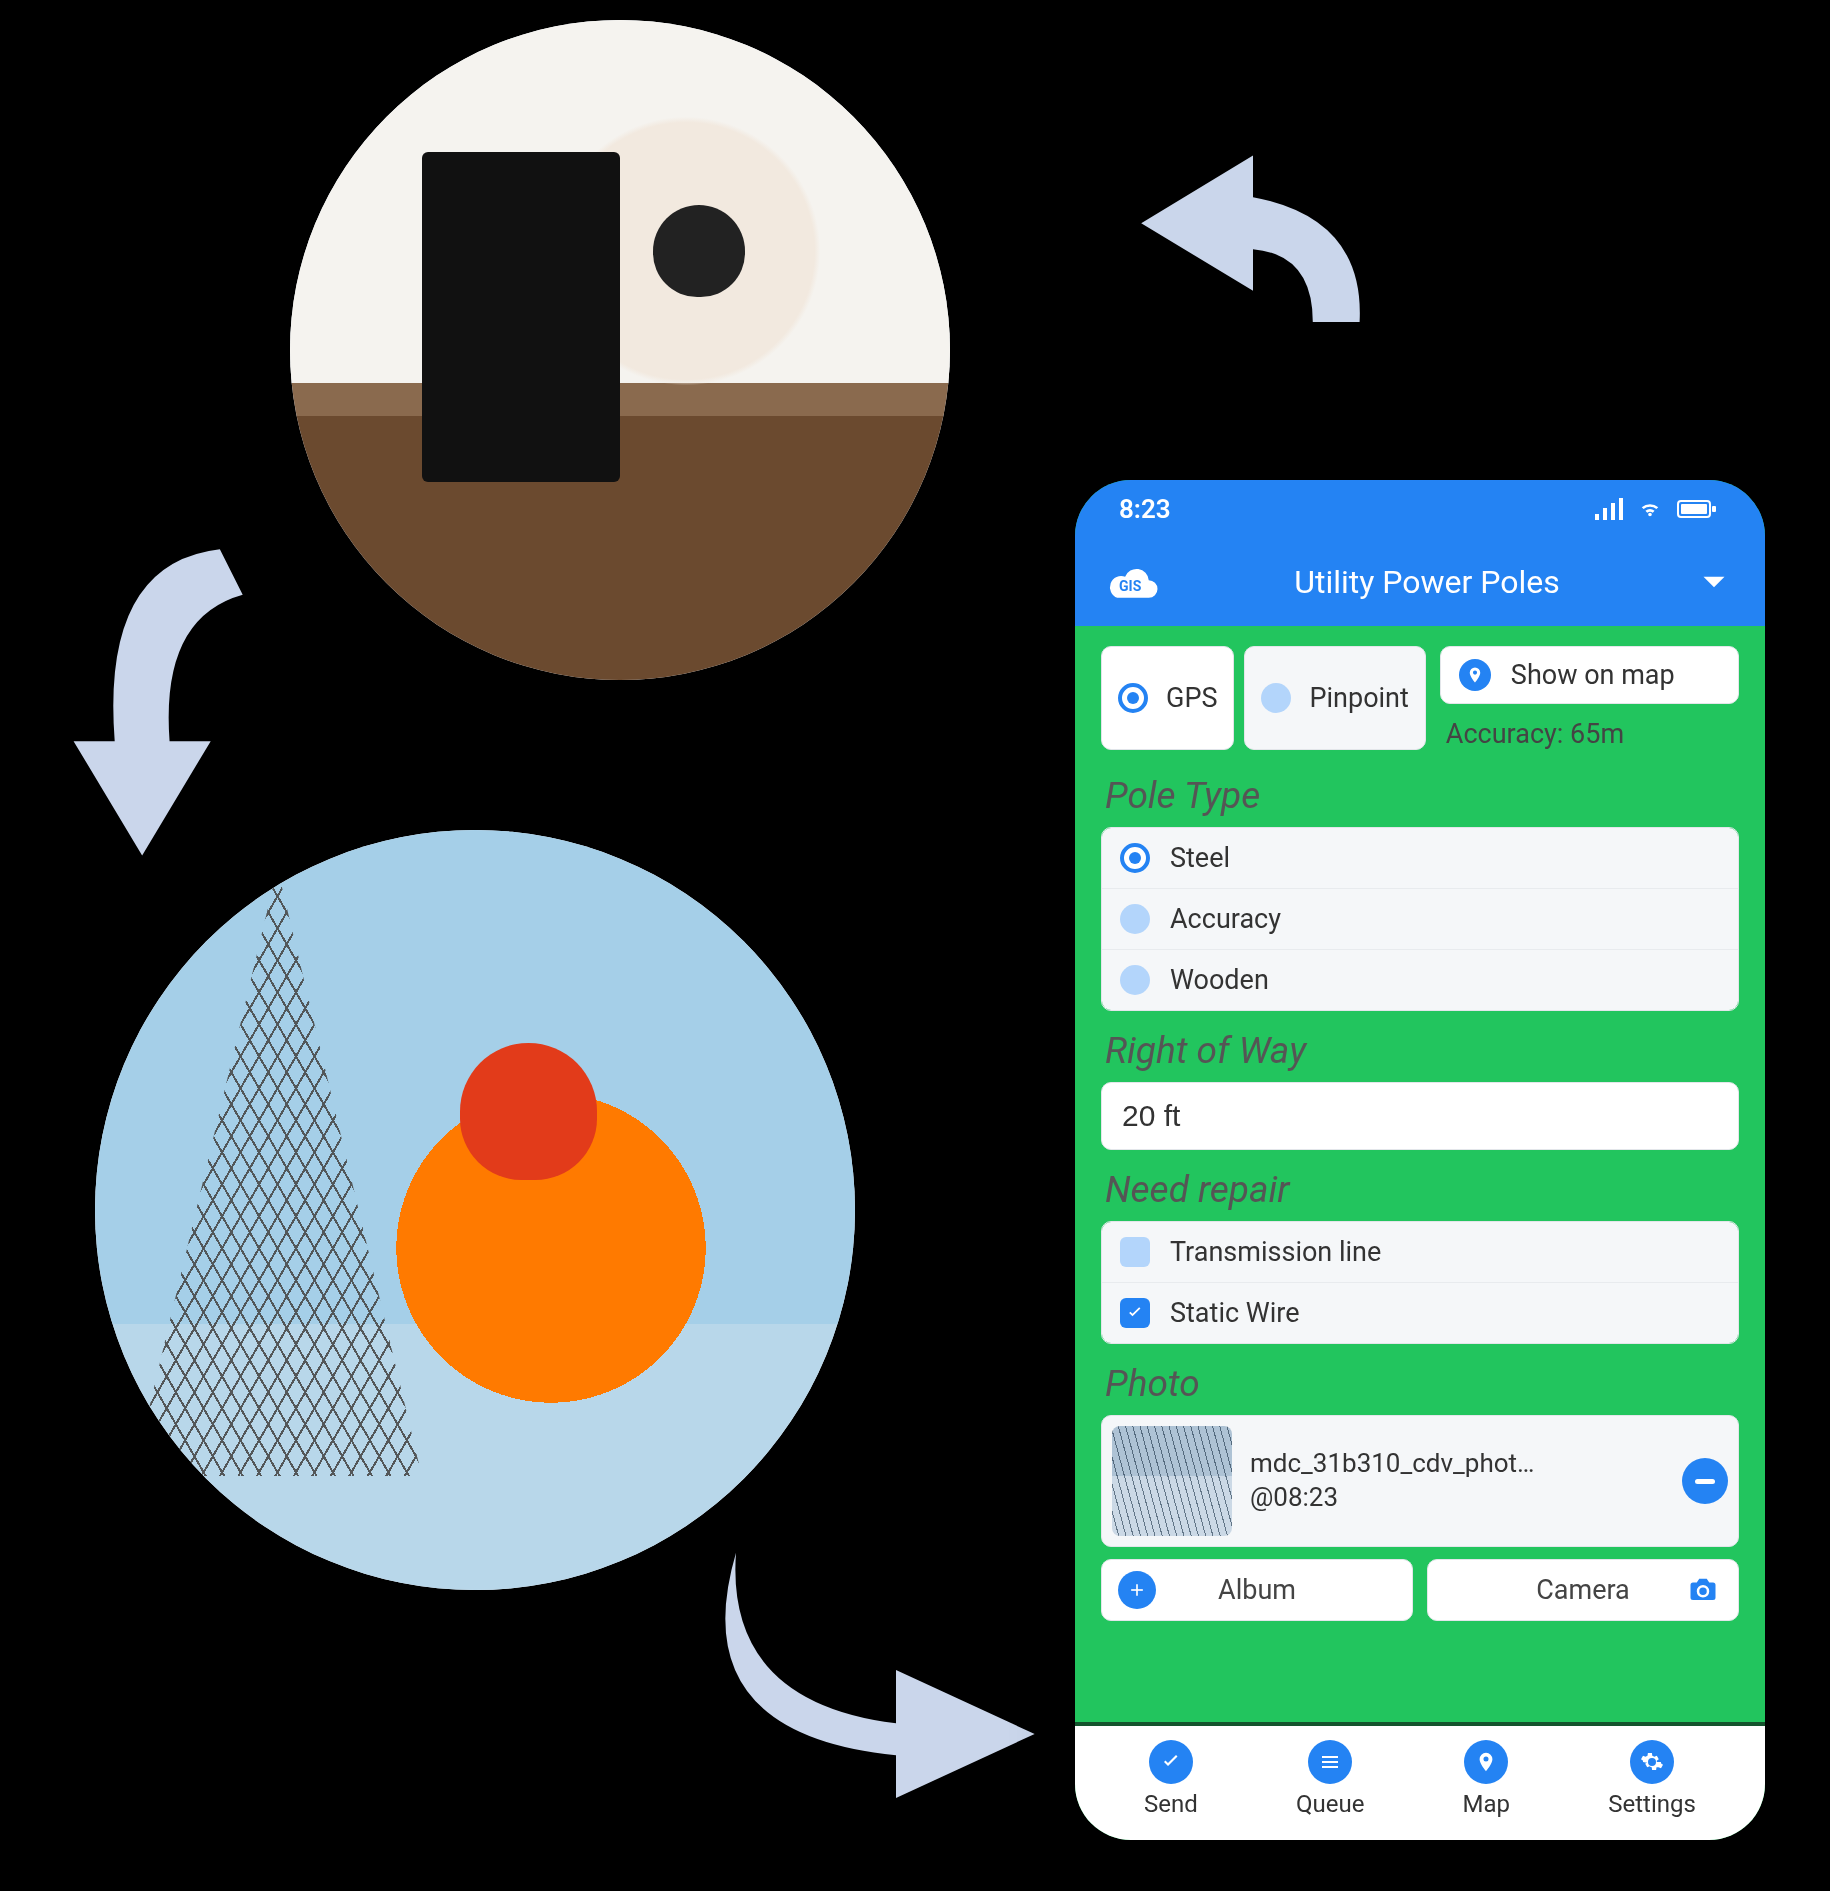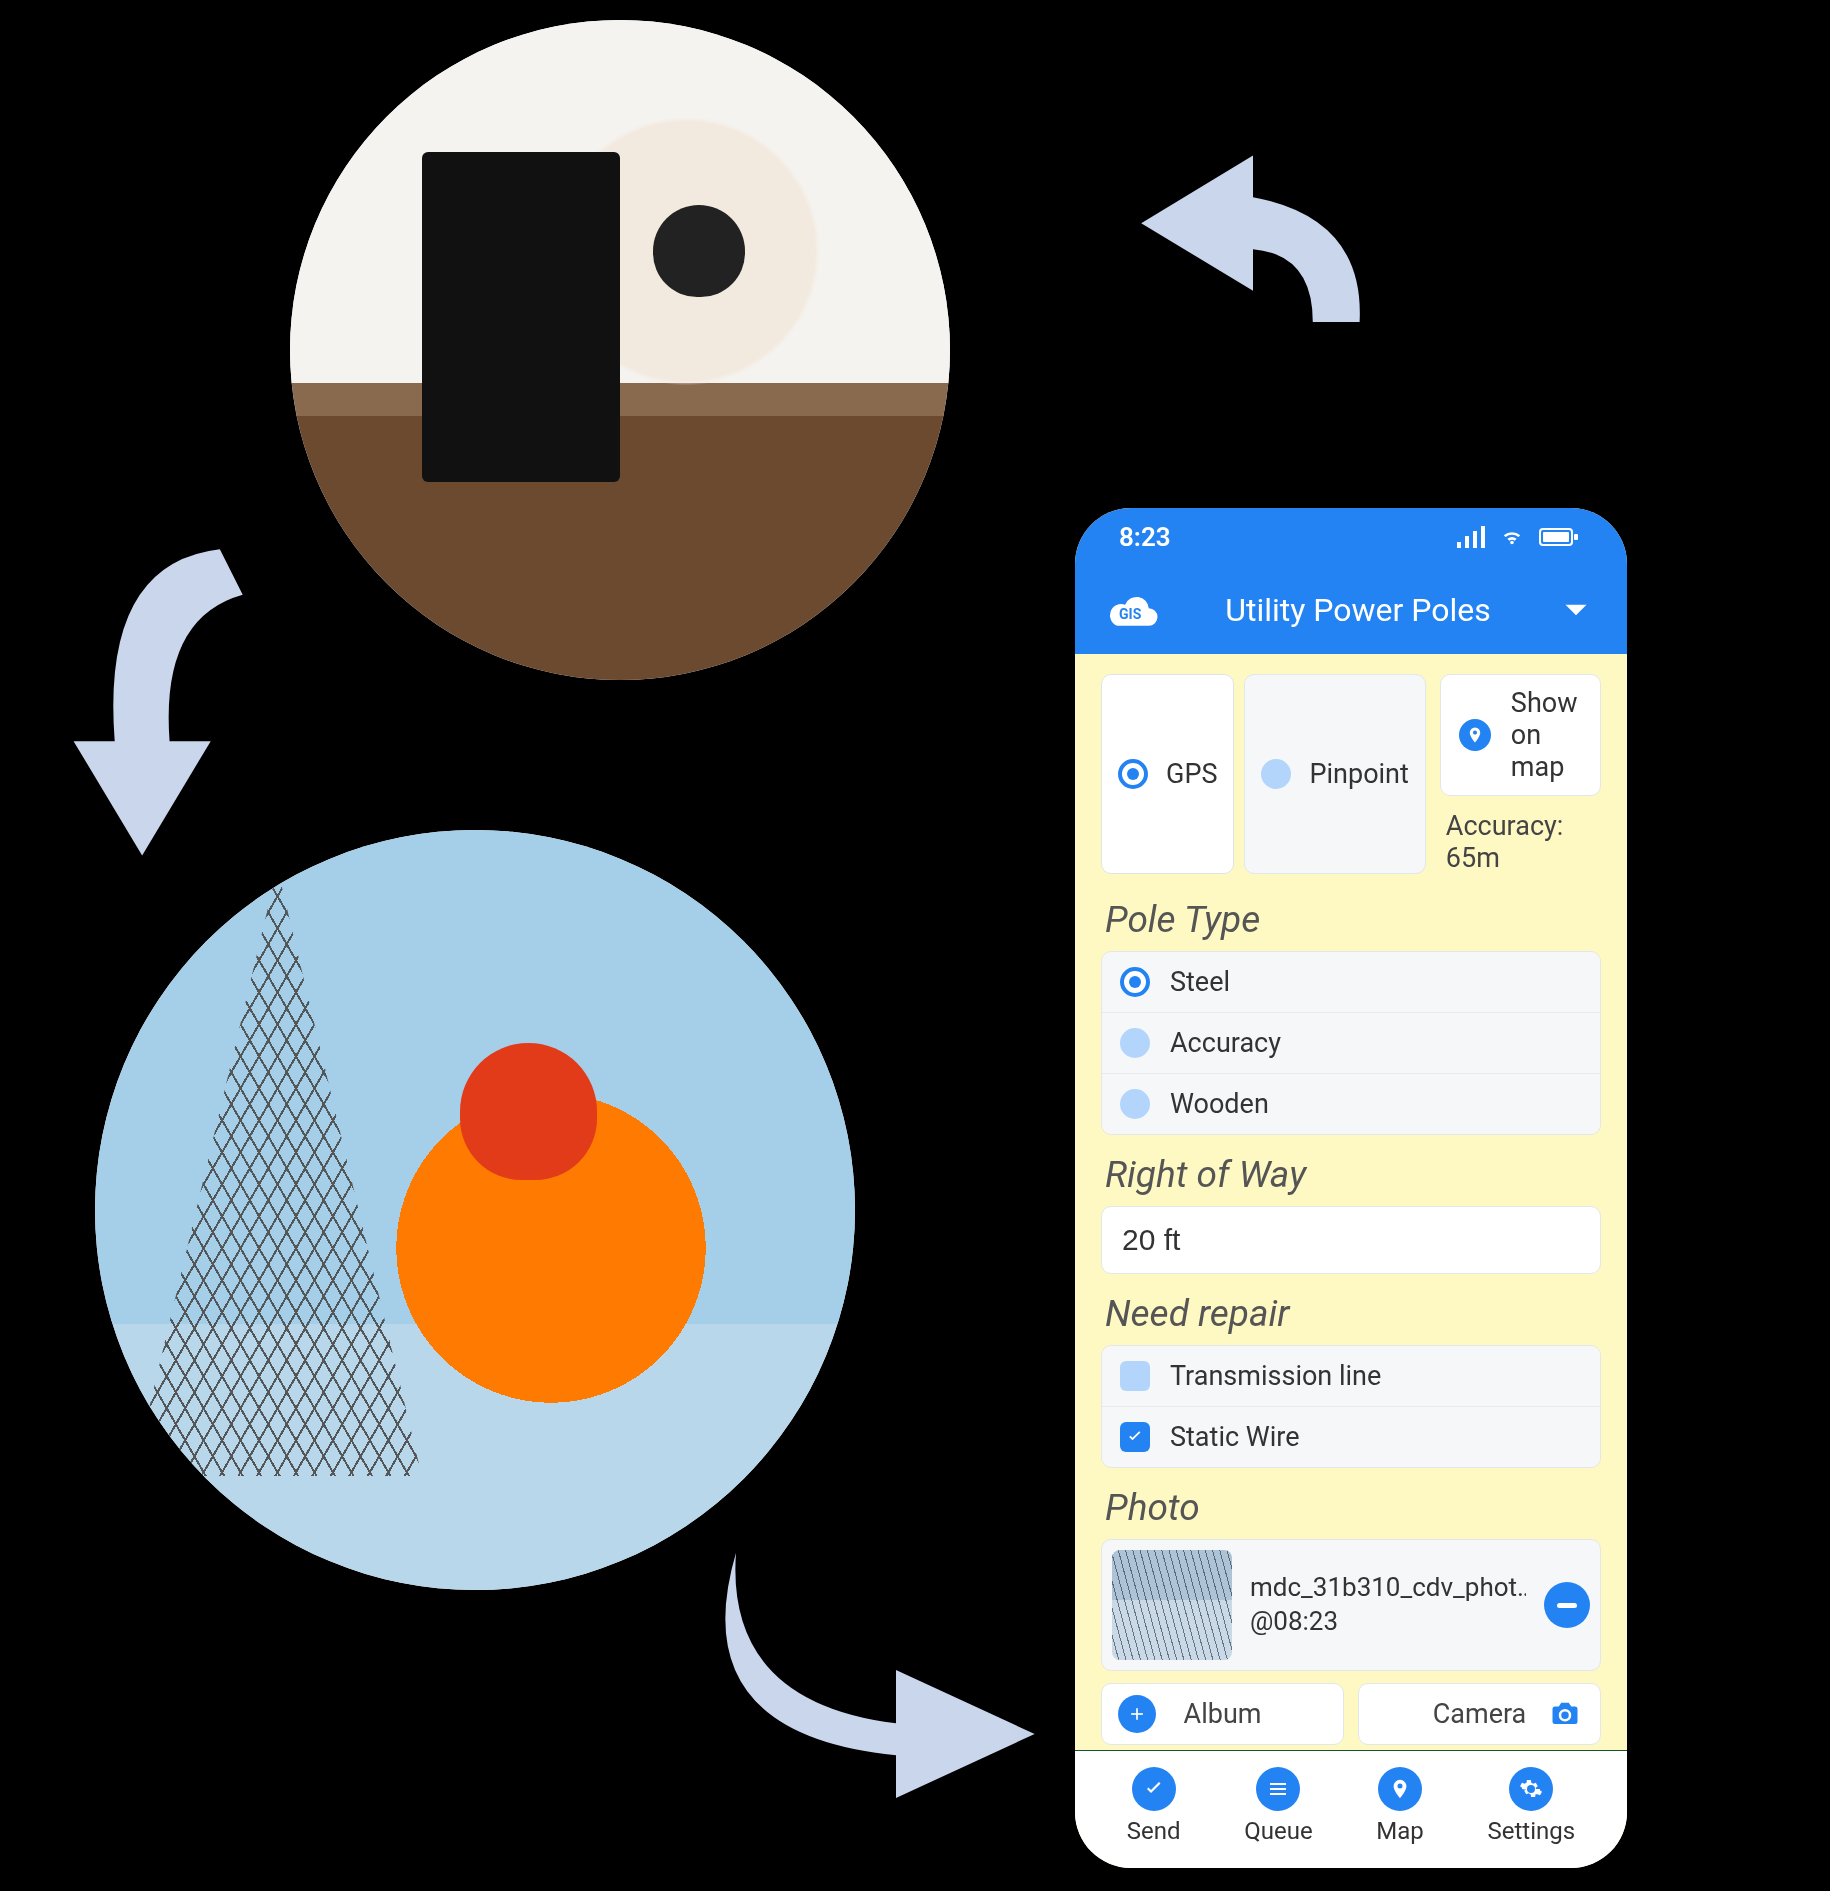--- a/index.html
+++ b/index.html
@@ -71,26 +71,25 @@
   
   .arrow { position: absolute; fill: #cad6eb; }
   .arrow-tr { left: 1110px; top: 140px; width: 260px; height: 260px; }
   .arrow-left { left: 50px; top: 540px; width: 230px; height: 320px; }
   .arrow-br { left: 720px; top: 1530px; width: 320px; height: 280px; }
 
   
   .phone {
     position: absolute;
     left: 1075px; top: 480px;
-    width: 552px; height: 1360px;
-    background: #fef9c3;
+    width: 690px; height: 1360px;
+    background: #22c55e;
     border-radius: 56px;
     box-shadow: 0 30px 60px rgba(0,0,0,.35);
     overflow: hidden;
-    margin-top: 28px;
   }
   .status-bar {
     height: 58px;
     background: #2483f3;
     color: #fff;
     display: flex;
     align-items: center;
     justify-content: space-between;
     padding: 0 48px 0 44px;
     font-size: 26px;
@@ -213,21 +212,21 @@
     width:38px; height:38px; border-radius:50%; background:#2483f3;
     display:flex; align-items:center; justify-content:center; position:absolute; left:16px;
   }
   .pa-btn .trail {
     width:38px; height:38px; position:absolute; right:16px;
     display:flex; align-items:center; justify-content:center;
   }
 
   .tab-bar {
     position:absolute; bottom:0; left:0; right:0;
-    height:118px; border-top:1px solid #14532d; background:#fff;
+    height:118px; border-top:4px solid #14532d; background:#fff;
     display:flex; justify-content:space-around; align-items:center;
     padding:10px 20px 18px;
   }
   .tab { display:flex; flex-direction:column; align-items:center; gap:6px; color:#333; font-size:24px;}
   .tab .ticon {
     width:44px; height:44px; border-radius:50%; background:#2483f3;
     display:flex; align-items:center; justify-content:center;
   }
   .tab .ticon svg { fill:#fff; }
 </style>

